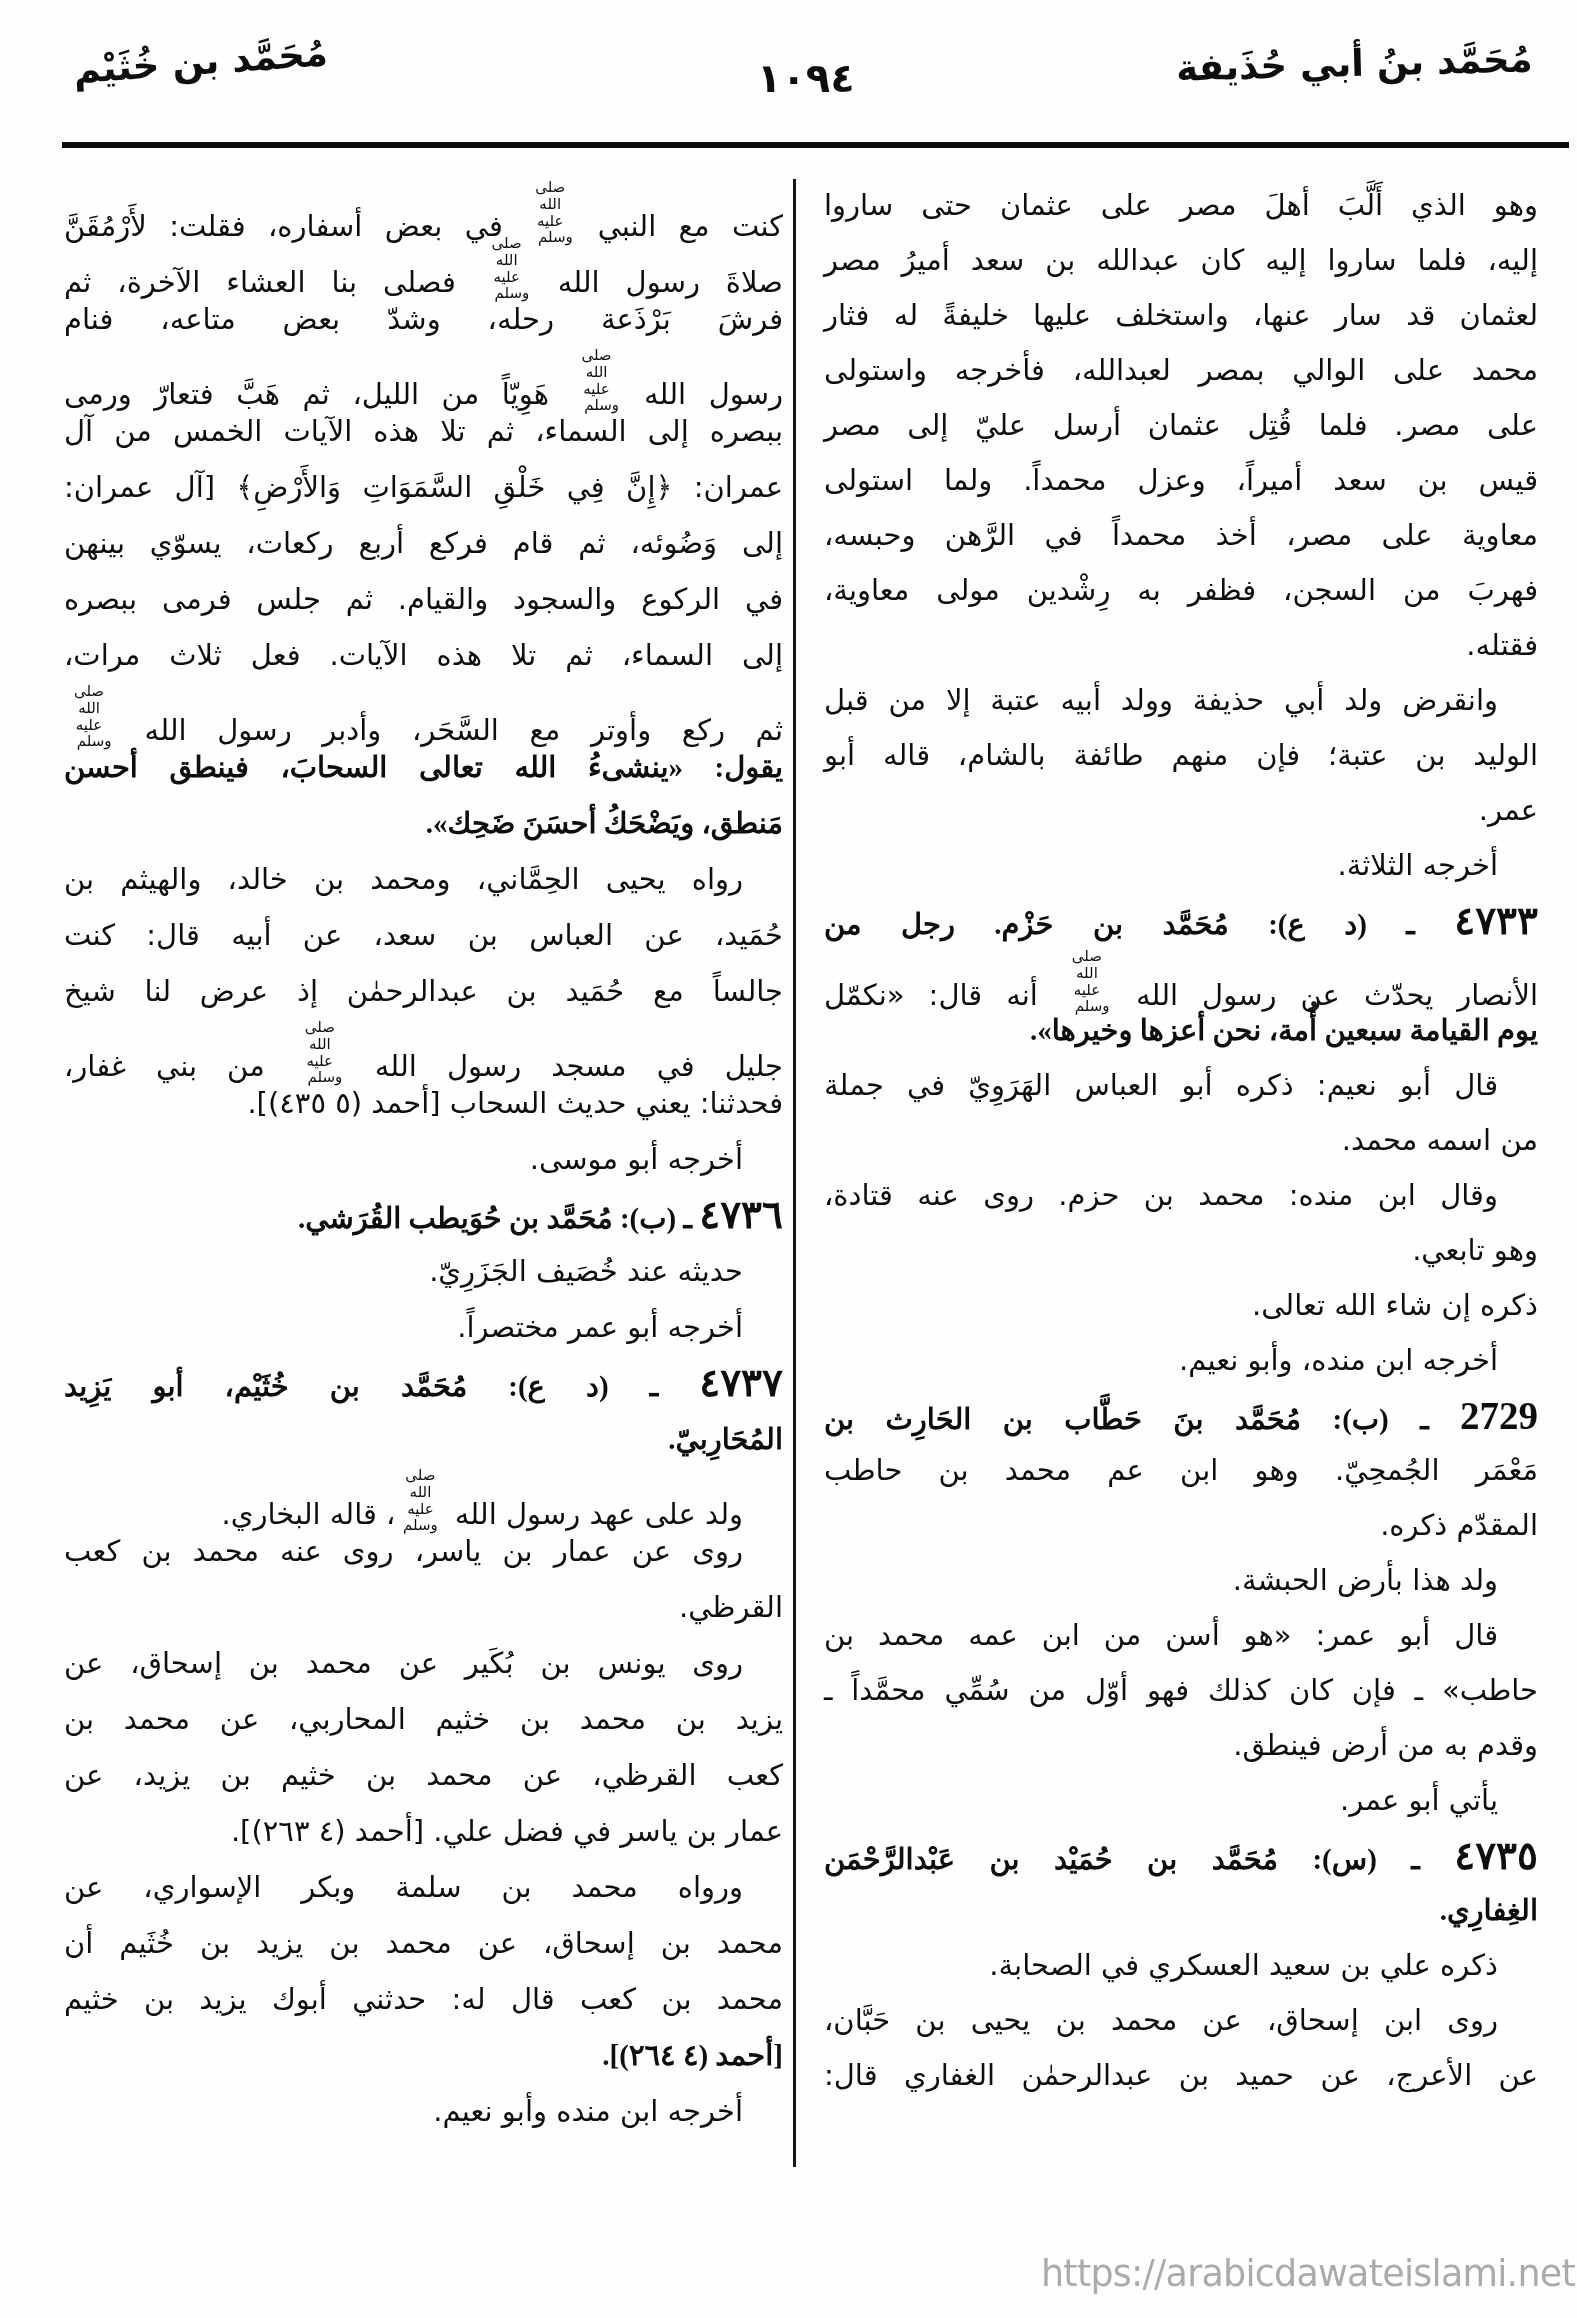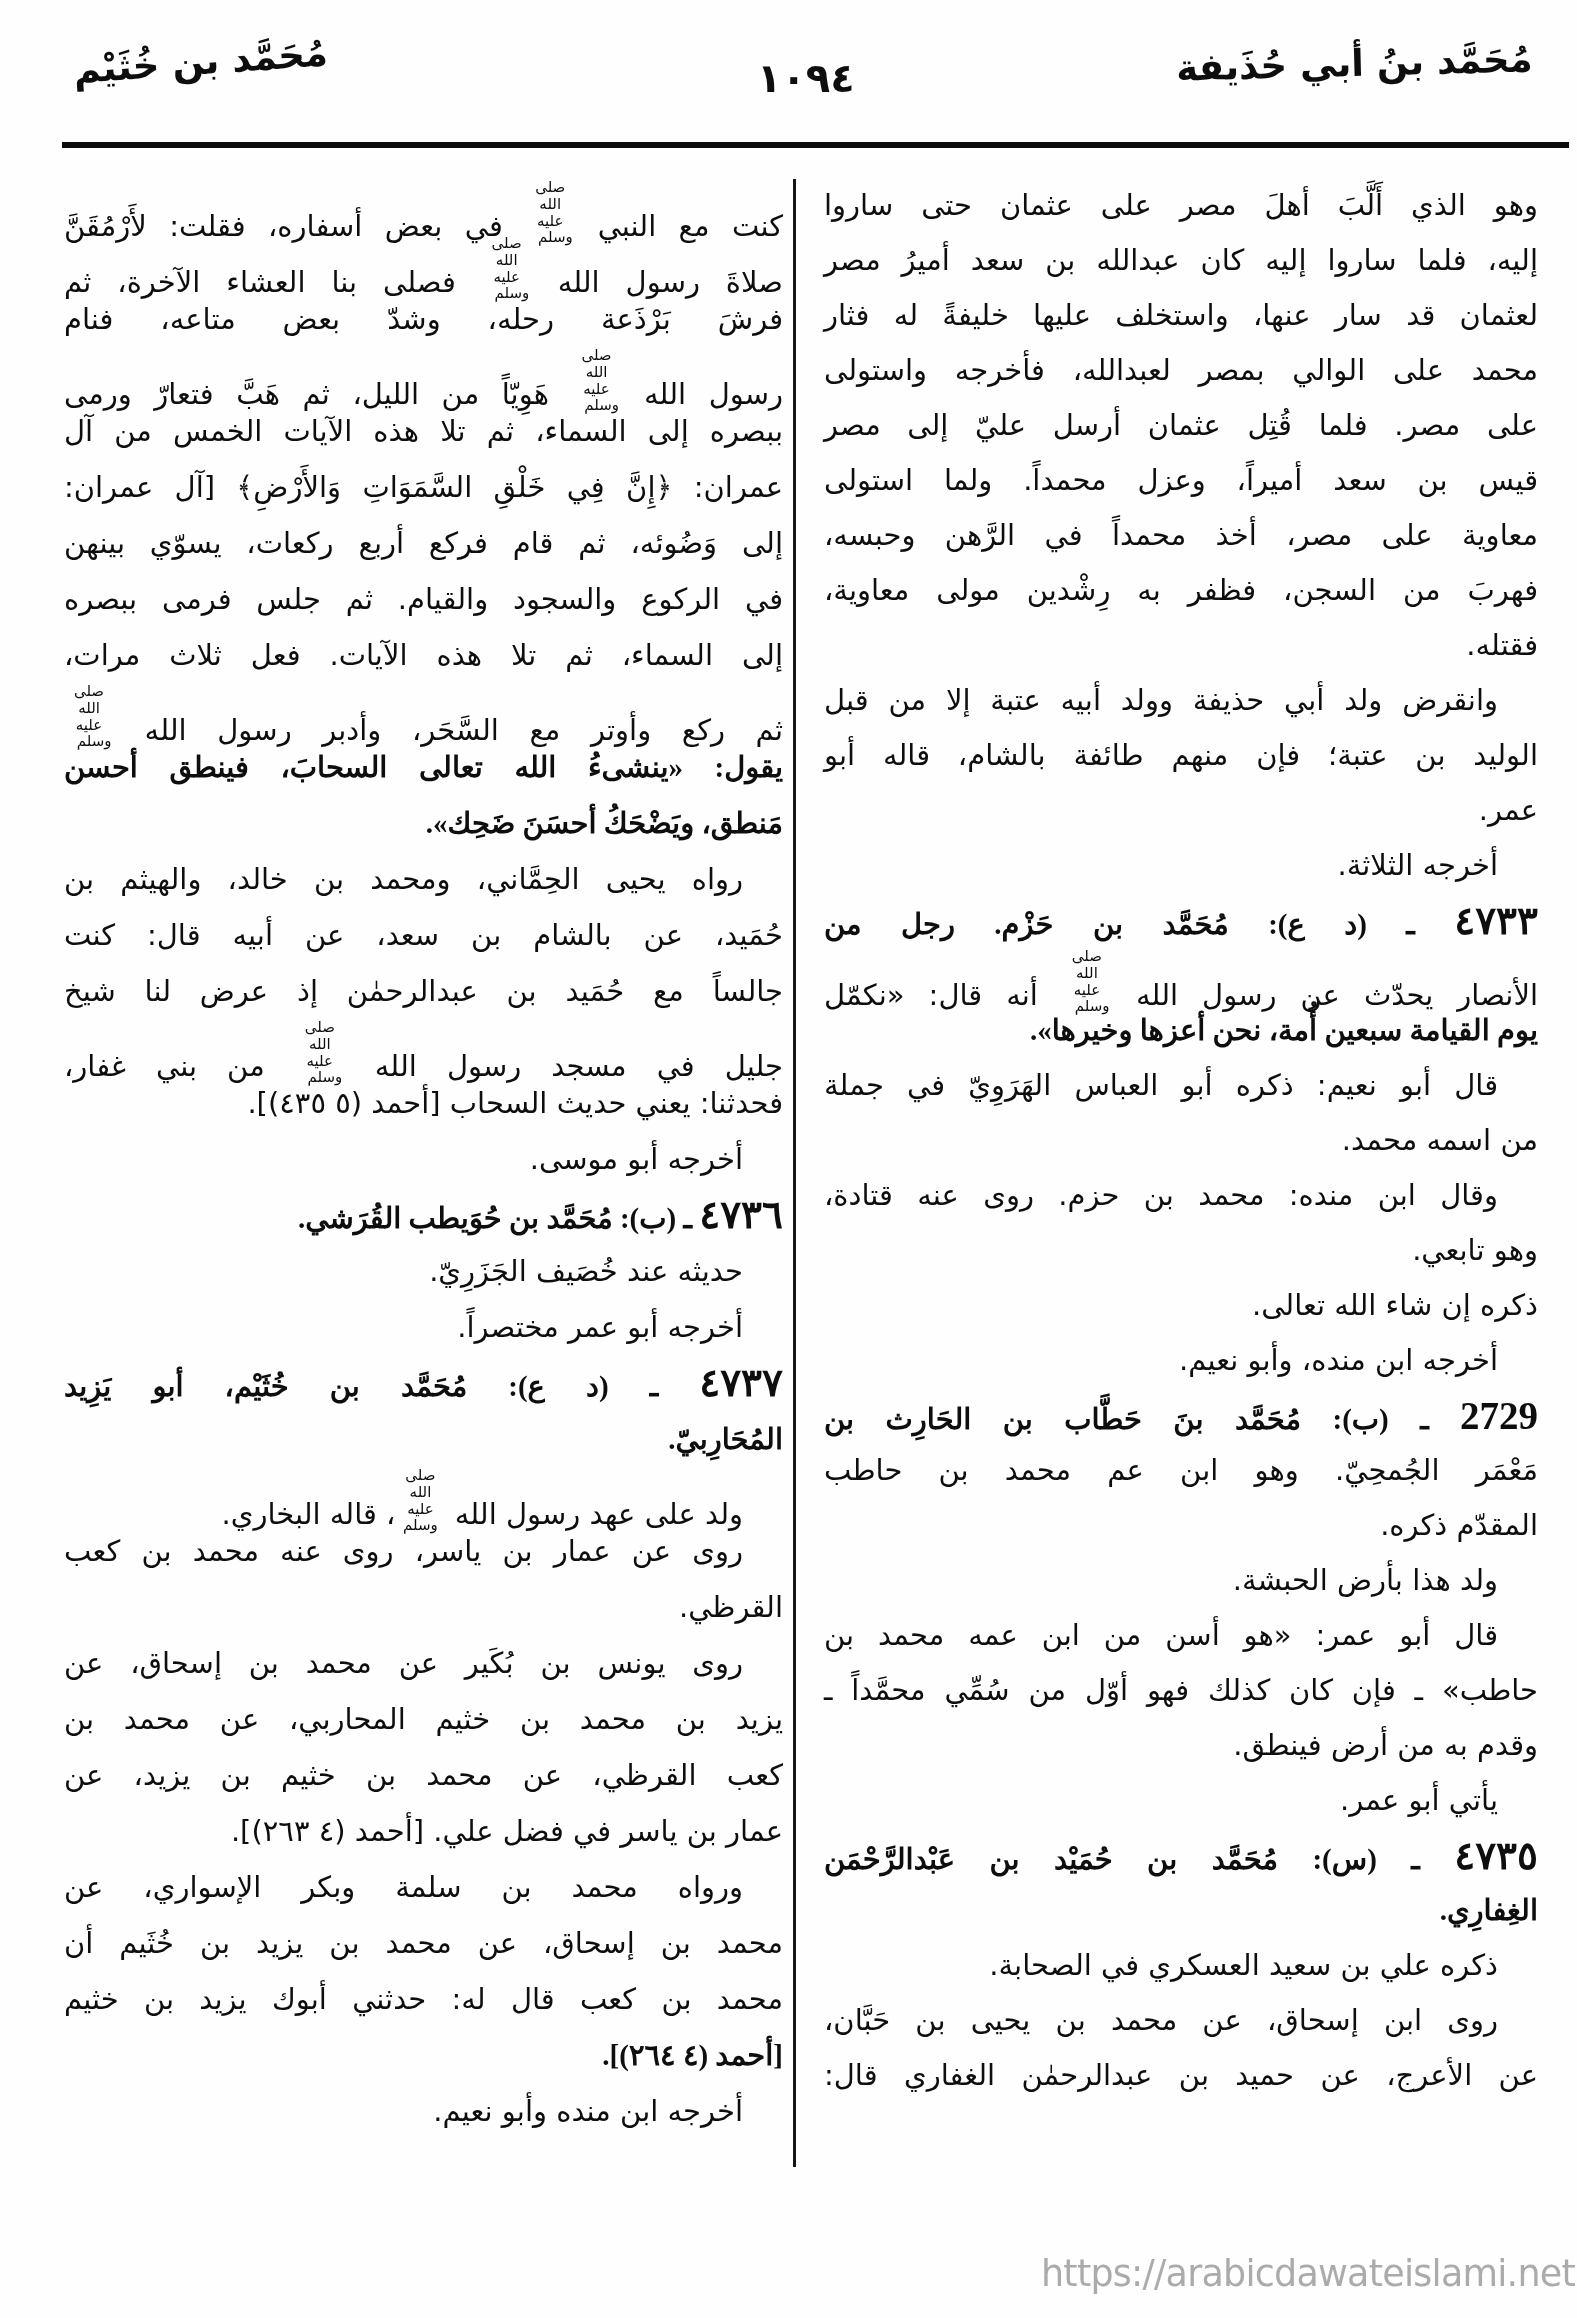--- a/index.html
+++ b/index.html
@@ -118,21 +118,21 @@
       <div class="line j">رسول الله <span class="saw">صلى الله عليه وسلم</span> هَوِيّاً من الليل، ثم هَبَّ فتعارّ ورمى</div>
       <div class="line j">ببصره إلى السماء، ثم تلا هذه الآيات الخمس من آل</div>
       <div class="line j">عمران: ﴿إِنَّ فِي خَلْقِ السَّمَوَاتِ وَالأَرْضِ﴾ [آل عمران:</div>
       <div class="line j">إلى وَضُوئه، ثم قام فركع أربع ركعات، يسوّي بينهن</div>
       <div class="line j">في الركوع والسجود والقيام. ثم جلس فرمى ببصره</div>
       <div class="line j">إلى السماء، ثم تلا هذه الآيات. فعل ثلاث مرات،</div>
       <div class="line j">ثم ركع وأوتر مع السَّحَر، وأدبر رسول الله <span class="saw">صلى الله عليه وسلم</span></div>
       <div class="line j b">يقول: «ينشىءُ الله تعالى السحابَ، فينطق أحسن</div>
       <div class="line b">مَنطق، ويَضْحَكُ أحسَنَ ضَحِك».</div>
       <div class="line j ind">رواه يحيى الحِمَّاني، ومحمد بن خالد، والهيثم بن</div>
-      <div class="line j">حُمَيد، عن بالشام بن سعد، عن أبيه قال: كنت</div>
+      <div class="line j">حُمَيد، عن العباس بن سعد، عن أبيه قال: كنت</div>
       <div class="line j">جالساً مع حُمَيد بن عبدالرحمٰن إذ عرض لنا شيخ</div>
       <div class="line j">جليل في مسجد رسول الله <span class="saw">صلى الله عليه وسلم</span> من بني غفار،</div>
       <div class="line">فحدثنا: يعني حديث السحاب [أحمد (٥ ٤٣٥)].</div>
       <div class="line ind">أخرجه أبو موسى.</div>
       <div class="line b"><span class="num">٤٧٣٦</span> ـ (ب): مُحَمَّد بن حُوَيطب القُرَشي.</div>
       <div class="line ind">حديثه عند خُصَيف الجَزَرِيّ.</div>
       <div class="line ind">أخرجه أبو عمر مختصراً.</div>
       <div class="line j b"><span class="num">٤٧٣٧</span> ـ (د ع): مُحَمَّد بن خُثَيْم، أبو يَزِيد</div>
       <div class="line b">المُحَارِبيّ.</div>
       <div class="line ind">ولد على عهد رسول الله <span class="saw">صلى الله عليه وسلم</span>، قاله البخاري.</div>

